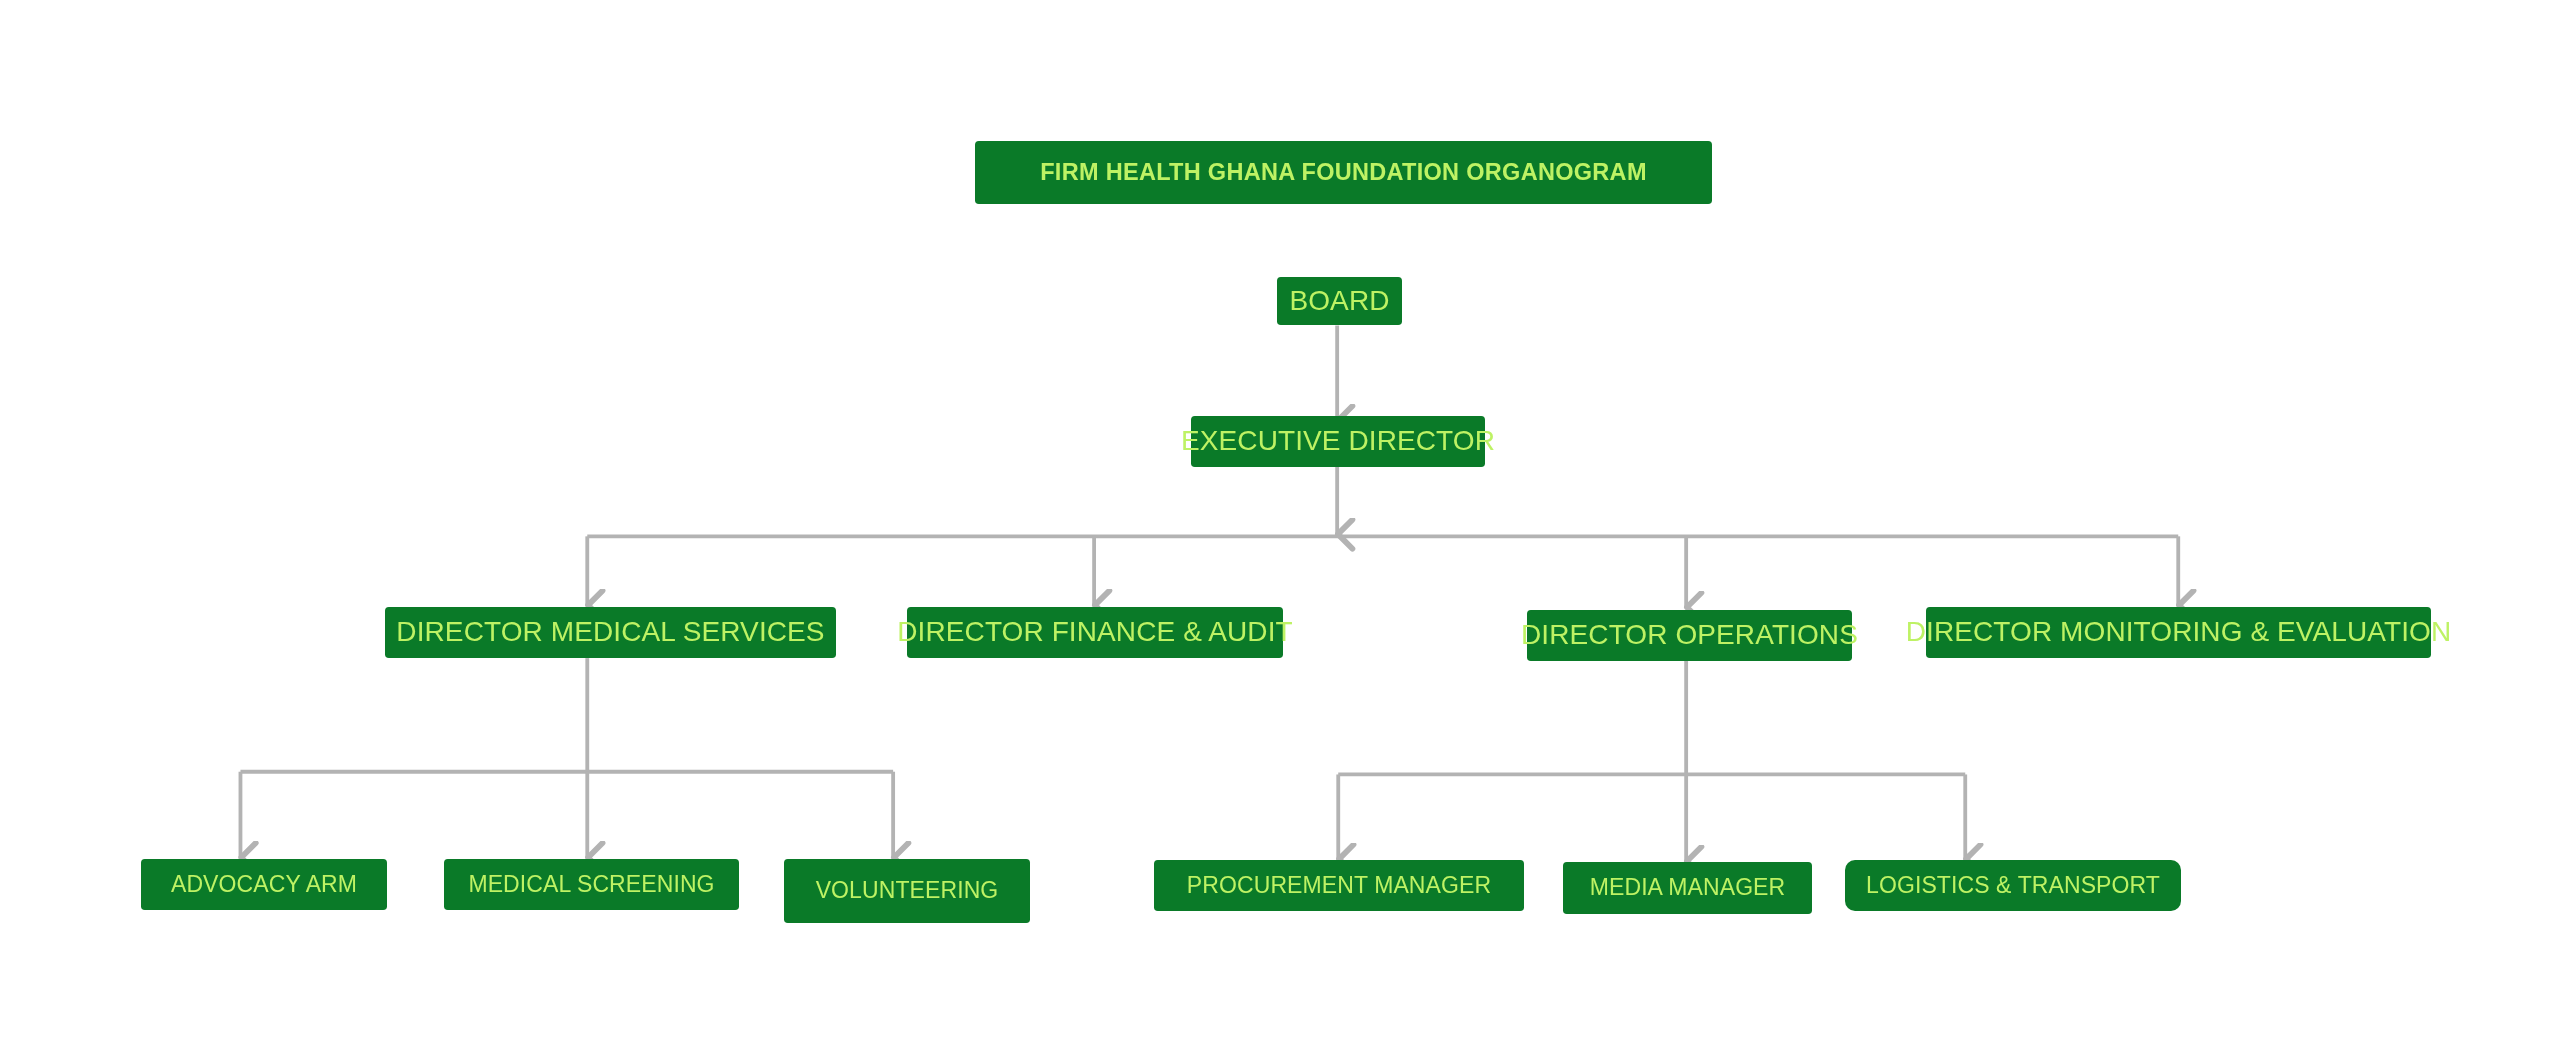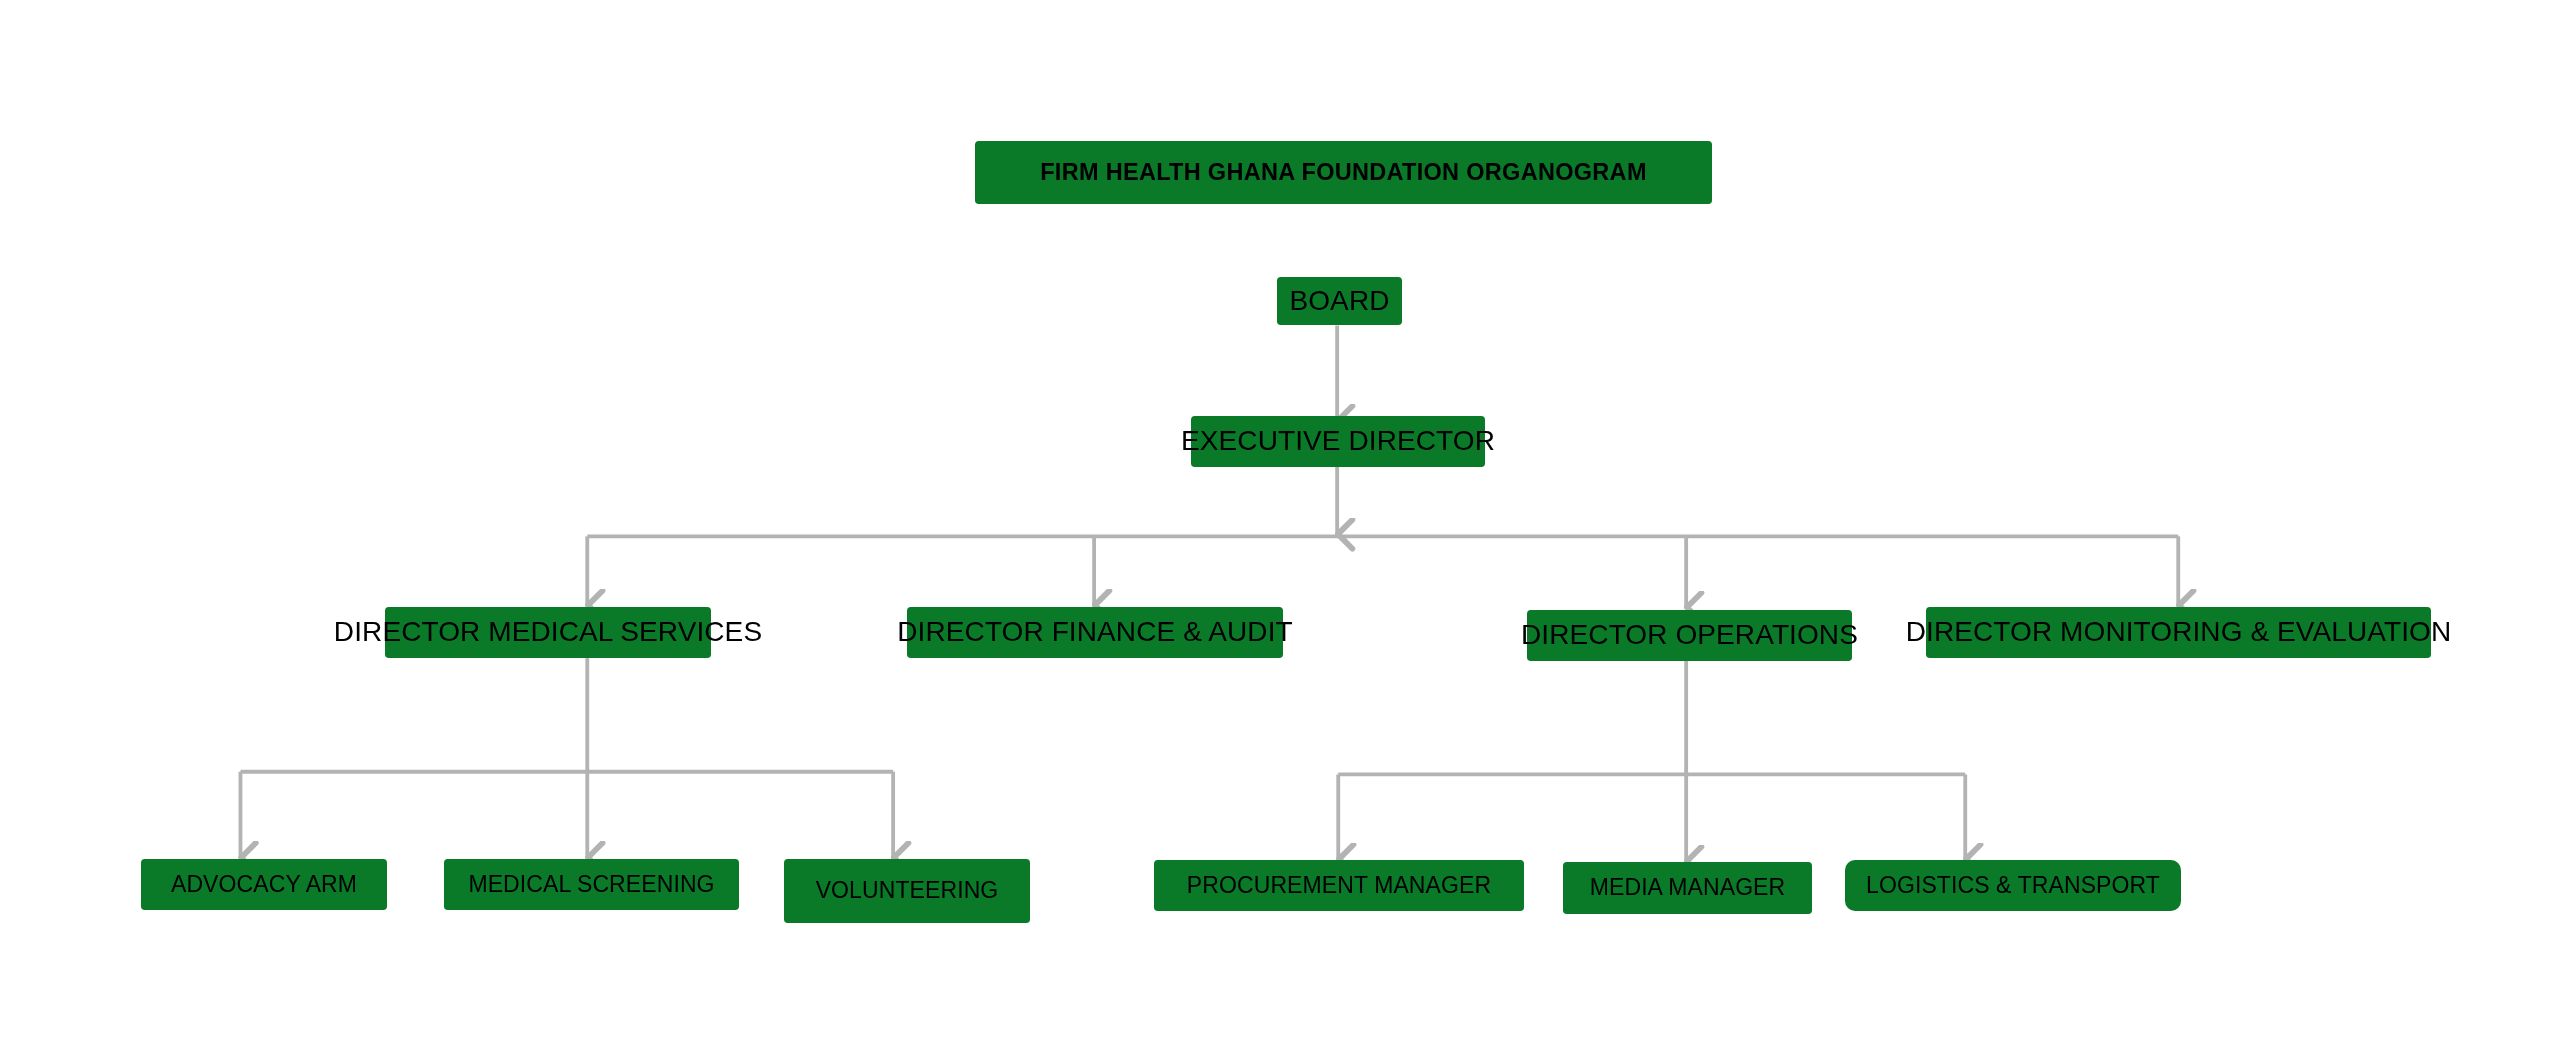--- a/index.html
+++ b/index.html
@@ -25,21 +25,21 @@
     left: 0;
     top: 0;
     width: 2576px;
     height: 1053px;
     pointer-events: none;
   }
   .node {
     position: absolute;
     box-sizing: border-box;
     background: #0a7a28;
-    color: #000000;
+    color: #bef264;
     border-radius: 3.8px;
     display: flex;
     align-items: center;
     justify-content: center;
     text-align: center;
     white-space: nowrap;
     letter-spacing: 0.1px;
     line-height: 1.1;
   }
   .node.title-node {
@@ -94,21 +94,21 @@
       <path d="M 3598 1418 L 3598 1573" marker-end="url(#arrowhead)"></path>
     </g>
   </svg>
 
   <div class="node title-node" style="left:975px; top:141px; width:737px; height:63px;">FIRM HEALTH GHANA FOUNDATION ORGANOGRAM</div>
 
   <div class="node level-node" style="left:1277px; top:277px; width:125px; height:48px;">BOARD</div>
 
   <div class="node level-node" style="left:1191px; top:416px; width:294px; height:51px;">EXECUTIVE DIRECTOR</div>
 
-  <div class="node level-node" style="left:385px; top:607px; width:326px; height:51px;">DIRECTOR MEDICAL SERVICES</div>
+  <div class="node level-node" style="left:385px; top:607px; width:451px; height:51px;">DIRECTOR MEDICAL SERVICES</div>
 
   <div class="node level-node" style="left:907px; top:607px; width:376px; height:51px;">DIRECTOR FINANCE &amp; AUDIT</div>
 
   <div class="node level-node" style="left:1527px; top:610px; width:325px; height:51px;">DIRECTOR OPERATIONS</div>
 
   <div class="node level-node" style="left:1926px; top:607px; width:505px; height:51px;">DIRECTOR MONITORING &amp; EVALUATION</div>
 
   <div class="node leaf-node" style="left:444px; top:859px; width:295px; height:51px;">MEDICAL SCREENING</div>
 
   <div class="node leaf-node" style="left:141px; top:859px; width:246px; height:51px;">ADVOCACY ARM</div>

